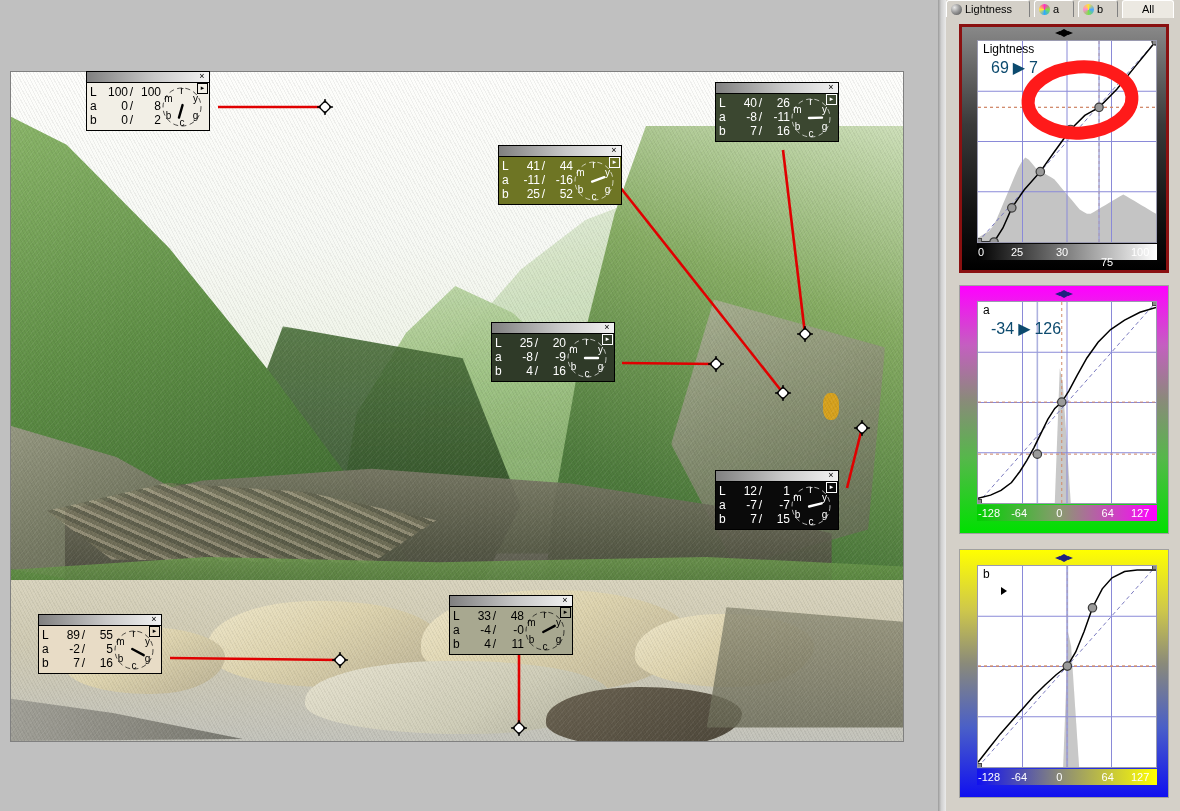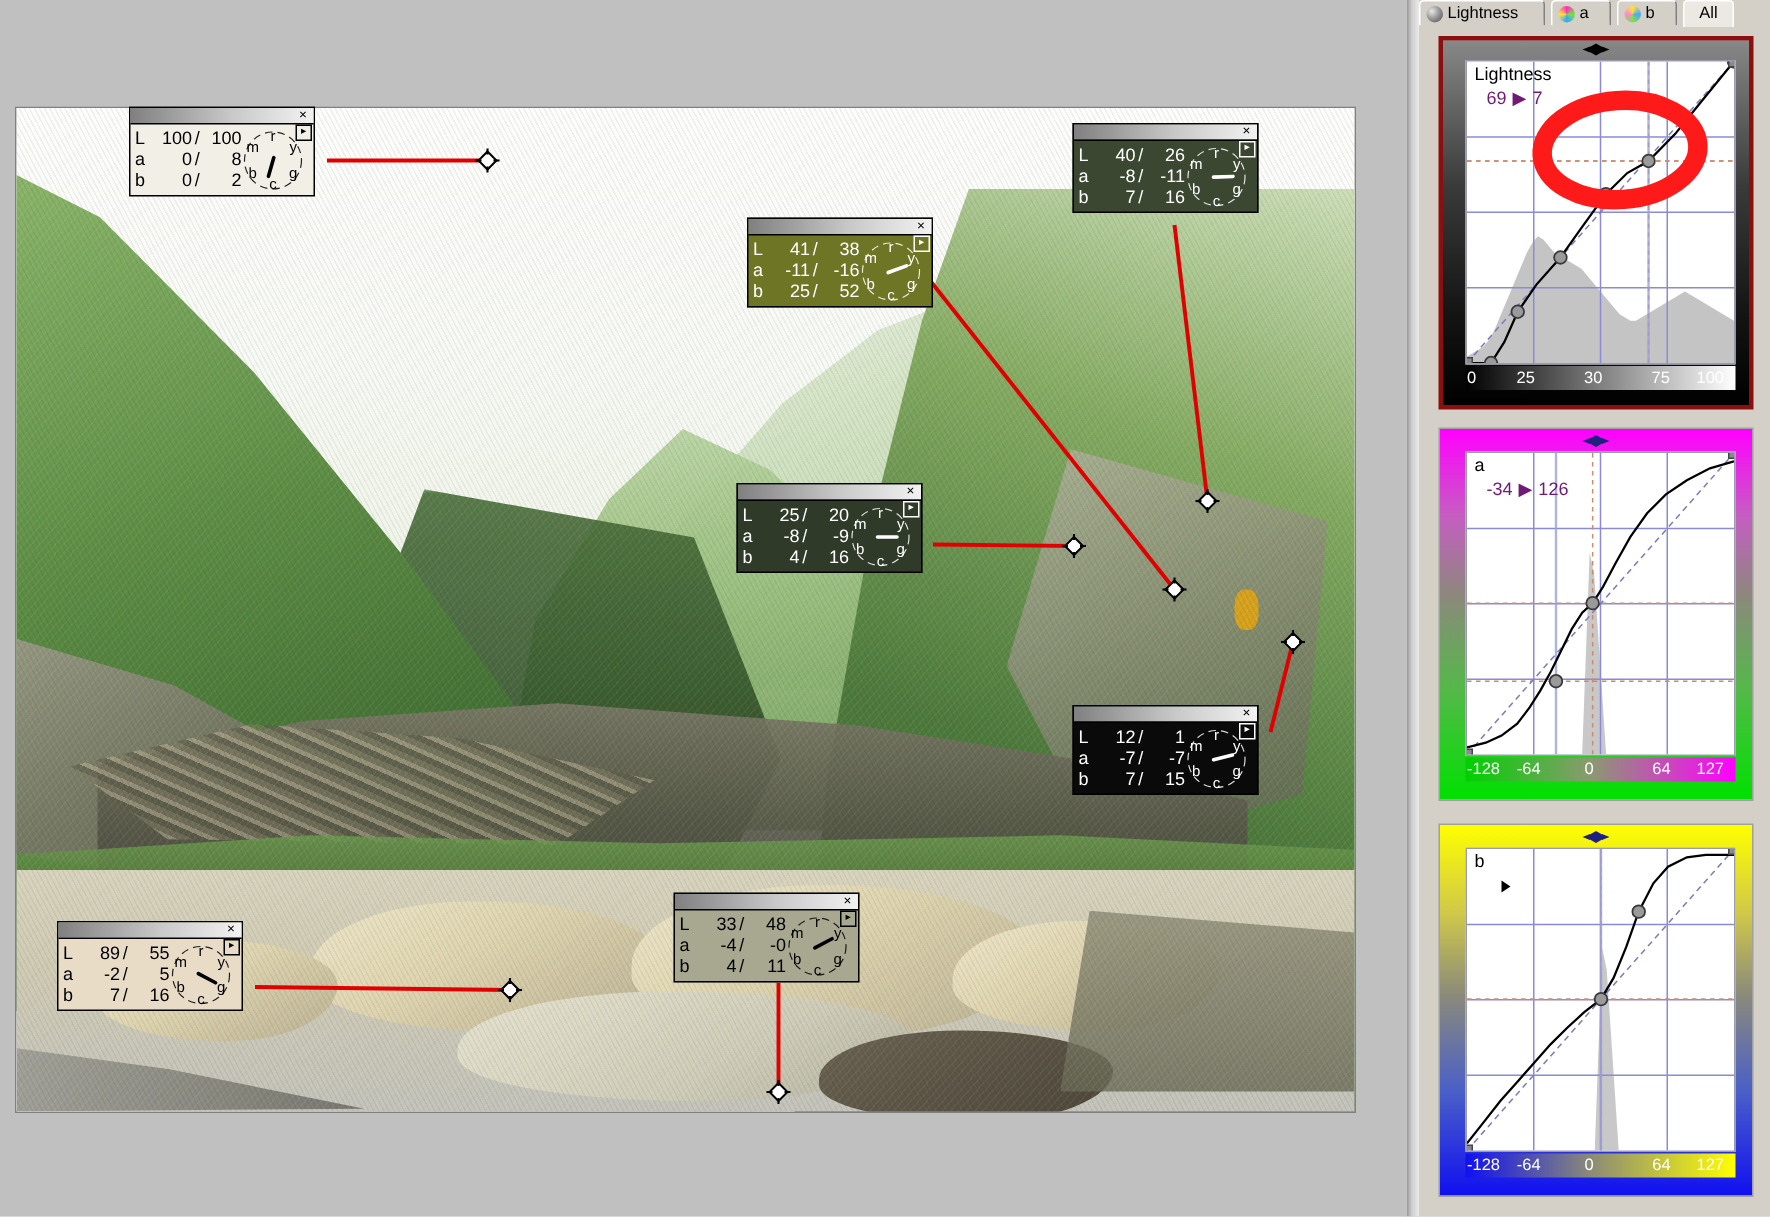--- a/index.html
+++ b/index.html
@@ -152,21 +152,21 @@
   }
   .tab.active{background:#ece9e2;border-color:#fff;height:18px;top:0;z-index:3;}
   .tab-dot{width:11px;height:11px;border-radius:50%;flex:0 0 auto;}
 
   .curvebox{position:absolute;}
   .curve-outer{position:absolute;left:0;top:0;width:100%;height:100%;box-sizing:border-box;}
   .curve-plot{position:absolute;background:#fff;box-sizing:border-box;border:1px solid #9a9ab0;}
   .axis-strip{position:absolute;box-sizing:border-box;}
   .axis-lbl{position:absolute;font-size:11px;color:#fff;line-height:12px;}
   .chan-name{position:absolute;font-size:12px;color:#000;}
-  .chan-val{position:absolute;font-size:12px;color:#701a75;white-space:nowrap;}
+  .chan-val{position:absolute;font-size:16px;color:#0c4a6e;white-space:nowrap;}
   .arrow-tri{position:absolute;width:0;height:0;
     border-left:6px solid #000;border-top:4px solid transparent;border-bottom:4px solid transparent;}
 
   #redcircle{position:absolute;pointer-events:none;}
 </style>
 </head>
 <body>
 
 <div id="left-pane">
 
@@ -304,21 +304,21 @@
       <div class="readout" style="left: 498px; top: 145px; background: rgb(110, 117, 36); color: rgb(255, 255, 255);">
         <div class="ro-title">
           <div class="ro-close">×</div>
         </div>
         <div class="ro-body">
           <div class="ro-vals">
             <div class="row">
               <span class="ch">L</span>
               <span class="v1">41</span>
               <span class="sl">/</span>
-              <span class="v2">38</span>
+              <span class="v2">44</span>
             </div>
             <div class="row">
               <span class="ch">a</span>
               <span class="v1">-11</span>
               <span class="sl">/</span>
               <span class="v2">-16</span>
             </div>
             <div class="row">
               <span class="ch">b</span>
               <span class="v1">25</span>
@@ -554,21 +554,21 @@
       <span>Lightness</span>
     </div>
     <div class="tab" style="left: 88px; width: 40px;">
       <span class="tab-dot" style="background: conic-gradient(rgb(255, 47, 191), rgb(123, 224, 74), rgb(47, 168, 255), rgb(255, 226, 58), rgb(255, 47, 191));"></span>
       <span>a</span>
     </div>
     <div class="tab" style="left: 132px; width: 40px;">
       <span class="tab-dot" style="background: conic-gradient(rgb(255, 226, 58), rgb(74, 168, 255), rgb(123, 224, 74), rgb(255, 138, 208), rgb(255, 226, 58));"></span>
       <span>b</span>
     </div>
-    <div class="tab active" style="left: 176px; width: 34px;">
+    <div class="tab active" style="left: 176px; width: 52px;">
       <span style="margin: 0px auto;">All</span>
     </div>
   </div>
 
 <div class="curvebox" id="box-L" style="left:959px;top:24px;width:210px;height:249px;">
     <div class="curve-outer" style="background: linear-gradient(rgb(136, 136, 136) 0%, rgb(58, 58, 58) 40%, rgb(20, 20, 20) 75%, rgb(0, 0, 0) 100%); border: 3px solid rgb(138, 16, 16);"></div>
     <svg width="210" height="14" viewBox="0 0 210 14" style="position: absolute; left: 0px; top: 2px;">
       <path d="M98 7 L105 3 L112 7 L105 11 Z" fill="#000"></path>
       <path d="M96 7 L101 5 L101 9 Z" fill="#000"></path>
       <path d="M114 7 L109 5 L109 9 Z" fill="#000"></path>
@@ -597,21 +597,21 @@
         <rect x="-3.5" y="197.5" width="7" height="7" fill="#8a8a8a" stroke="#444" stroke-width="1"></rect>
         <rect x="174.5" y="-3.5" width="7" height="7" fill="#8a8a8a" stroke="#444" stroke-width="1"></rect>
       </svg>
     </div>
     <div class="chan-name" style="left: 24px; top: 18px;">Lightness</div>
     <div class="chan-val" style="left: 32px; top: 34px;"><span>69</span><span style="padding:0 4px">▶</span><span>7</span></div>
     <div class="axis-strip" style="left: 18px; top: 220px; width: 180px; height: 16px; background: linear-gradient(90deg, rgb(0, 0, 0) 0%, rgb(255, 255, 255) 100%);">
       <div class="axis-lbl" style="left: 1px; top: 2px; color: rgb(255, 255, 255);">0</div>
       <div class="axis-lbl" style="left: 34px; top: 2px;">25</div>
       <div class="axis-lbl" style="left: 79px; top: 2px;">30</div>
-      <div class="axis-lbl" style="left: 124px; top: 2px;">75</div>
+      <div class="axis-lbl" style="left: 124px; top: 12px;">75</div>
       <div class="axis-lbl" style="left: 154px; top: 2px;">100</div>
     </div>
   </div>
 <div class="curvebox" id="box-a" style="left:959px;top:285px;width:210px;height:249px;">
     <div class="curve-outer" style="background: linear-gradient(rgb(255, 0, 255) 0%, rgb(196, 95, 192) 24%, rgb(138, 138, 122) 46%, rgb(85, 184, 74) 70%, rgb(0, 224, 0) 100%); border: 1px solid rgb(160, 160, 160);"></div>
     <svg width="210" height="14" viewBox="0 0 210 14" style="position: absolute; left: 0px; top: 2px;">
       <path d="M98 7 L105 3 L112 7 L105 11 Z" fill="#202080"></path>
       <path d="M96 7 L101 5 L101 9 Z" fill="#202080"></path>
       <path d="M114 7 L109 5 L109 9 Z" fill="#202080"></path>
     </svg>

